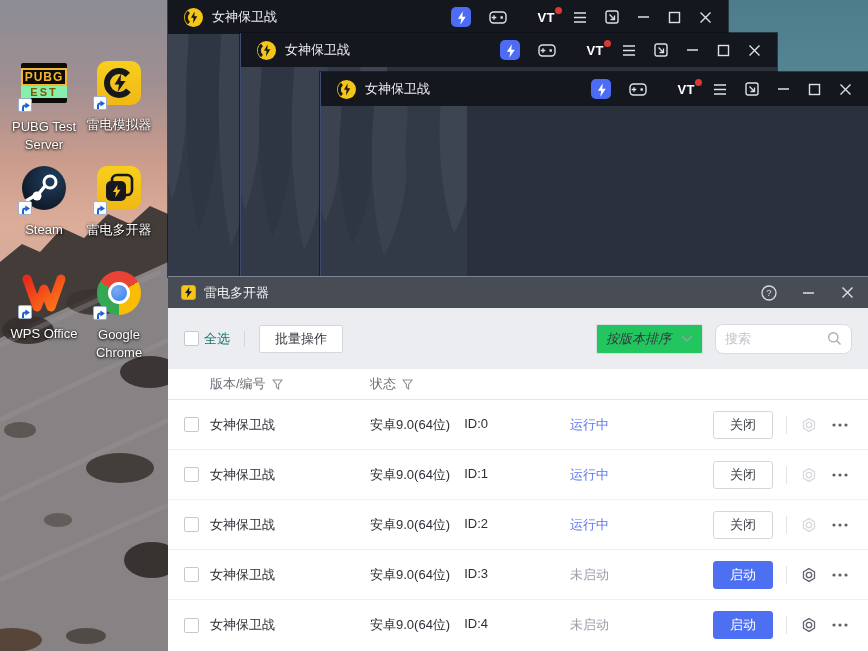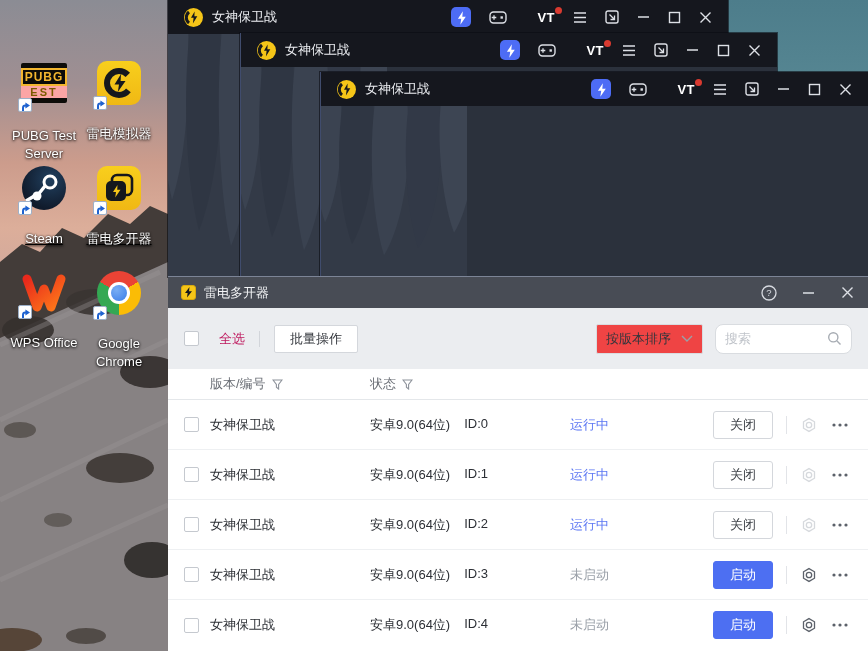--- a/index.html
+++ b/index.html
@@ -12,31 +12,31 @@
   .sky { position:absolute; left:168px; top:0; width:700px; height:277px;
          background:linear-gradient(180deg,#4d7d8b 0%,#5d8d98 55%,#6f9ea7 100%); }
   .wallpaper { position:absolute; left:0; top:0; width:168px; height:651px;
     background:linear-gradient(180deg,#8b8c94 0%,#a08f92 13%,#cc9c8c 25%,#dcae9a 35%,
       #d0a89c 44%,#b59b98 52%,#9e9093 60%,#8f8a8e 72%,#95908f 100%); }
   .wallpaper svg { position:absolute; left:0; top:0; }
 
   
   .desk-icon { position:absolute; width:86px; text-align:center; cursor:pointer; }
   .di-c1 { left:1px; } .di-c2 { left:76px; }
-  .di-r1 { top:60px; } .di-r2 { top:165px;text-decoration:underline; } .di-r3 { top:270px; }
+  .di-r1 { top:60px; } .di-r2 { top:165px; } .di-r3 { top:270px; }
   .di-art { position:relative; width:46px; height:46px; margin:0 auto; }
-  .di-label { margin-top:18px; font-size:13px; color:#fff; line-height:1.4;
+  .di-label { margin-top:9px; font-size:13px; color:#fff; line-height:1.4;
               text-shadow:0 1px 3px rgba(0,0,0,.95),0 0 2px rgba(0,0,0,.7); }
   .shortcut { position:absolute; left:-3px; bottom:-3px; width:14px; height:14px;
               background:#fff; border:1px solid #9db0c8; border-radius:2px; }
   .icon-pubg { width:46px; height:40px; margin-top:3px; background:#0d0c09; border-radius:2px;
                display:flex; flex-direction:column; align-items:center; justify-content:center; }
   .icon-pubg .p1 { font-size:12px; font-weight:800; color:#f3b62f; border:2px solid #f3b62f;
                    padding:0 2px; letter-spacing:1px; }
-  .icon-pubg .p2 { font-size:11px; font-weight:800; color:#7c5a00; background:#fca5a5;
+  .icon-pubg .p2 { font-size:11px; font-weight:800; color:#7c5a00; background:#86efac;
                    width:100%; text-align:center; letter-spacing:2px; }
   .icon-yellow { width:44px; height:44px; margin:1px; background:linear-gradient(180deg,#f8cf1d,#f0b814);
                  border-radius:10px; display:flex; align-items:center; justify-content:center; }
   .icon-steam { width:44px; height:44px; margin:1px; border-radius:50%;
                 background:radial-gradient(circle at 65% 30%,#21405f,#101b2c 70%),#101b2c; }
   .icon-chrome { width:44px; height:44px; margin:1px; border-radius:50%;
     background:conic-gradient(#ea4335 0 60deg,#fbbc05 60deg 180deg,#34a853 180deg 300deg,#ea4335 300deg 360deg);
     position:relative; }
   .icon-chrome .ring { position:absolute; left:50%; top:50%; width:22px; height:22px; margin:-11px 0 0 -11px;
     background:#fff; border-radius:50%; }
@@ -65,28 +65,28 @@
   .mgr-titlebar { height:31px; background:#484c55; display:flex; align-items:center; padding:0 13px; flex:0 0 auto; }
   .mgr-app-icon { width:15px; height:15px; background:#f5c518; border:1px solid #d8a90e; border-radius:3px;
                   display:flex; align-items:center; justify-content:center; }
   .mgr-title { color:#f3f4f6; font-size:13px; margin-left:8px; }
   .mgr-actions { margin-left:auto; display:flex; align-items:center; gap:23px; }
   .mgr-actions .tb-btn { width:16px; height:16px; }
 
   .mgr-toolbar { height:61px; background:#ebedf0; display:flex; align-items:center; padding:0 16px; flex:0 0 auto; }
   .checkbox { width:15px; height:15px; background:#fff; border:1px solid #c5c9cf; border-radius:2px;
               flex:0 0 auto; cursor:pointer; }
-  .tl-label { font-size:13px; color:#be185d; margin-left:20px; }
+  .tl-label { font-size:13px; color:#0f766e; margin-left:5px; }
   .vdiv { width:1px; height:16px; background:#d2d5da; margin:0 14px; }
   .btn-plain { height:28px; padding:0 15px; background:#fff; border:1px solid #d4d7dc; border-radius:2px;
                font-size:13px; color:#33363c; cursor:pointer; font-family:inherit; }
   .tl-spacer { flex:1; }
-  .dropdown { width:107px; height:30px; background:#ef4444; border:1px solid #d9dce0; border-radius:2px;
+  .dropdown { width:107px; height:30px; background:#22c55e; border:1px solid #d9dce0; border-radius:2px;
               display:flex; align-items:center; justify-content:space-between; padding:0 9px;
-              font-size:13px; color:#33363c; margin-right:12px; cursor:pointer; }
+              font-size:13px; color:#33363c; margin-right:12px; cursor:pointer;font-style:italic; }
   .searchbox { width:137px; height:30px; background:#fff; border:1px solid #d9dce0; border-radius:8px;
                display:flex; align-items:center; padding:0 9px; }
   .searchbox input { border:none; outline:none; flex:1; min-width:0; font-size:13px; color:#333;
                      font-family:inherit; background:transparent; }
   .searchbox input::placeholder { color:#bfc3c9; }
 
   .row-grid { display:grid; grid-template-columns:16px 150px 190px 120px 1fr;
               column-gap:10px; align-items:center; padding-left:16px; }
   .mgr-header { height:31px; border-bottom:1px solid #e4e7ea; flex:0 0 auto; }
   .hdr-cell { font-size:13px; color:#6a6e75; display:flex; align-items:center; gap:6px; }

